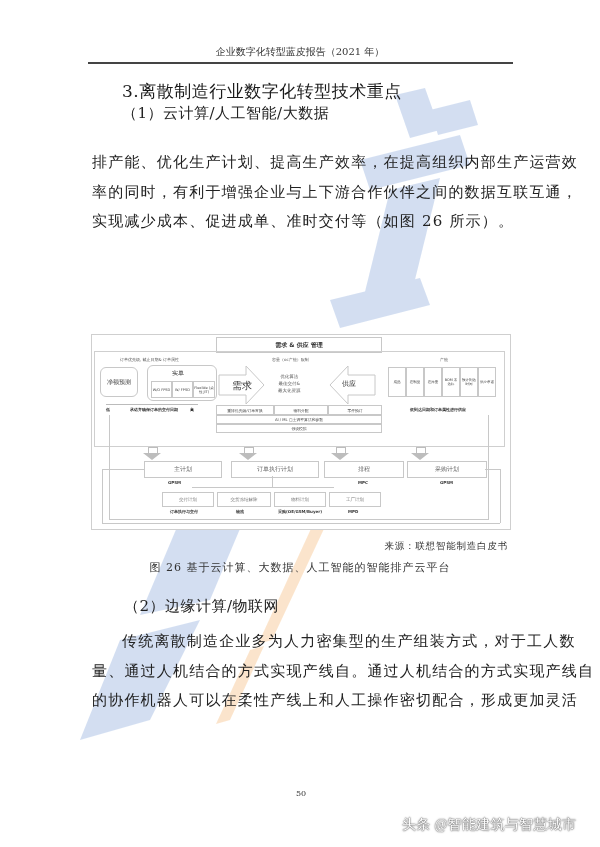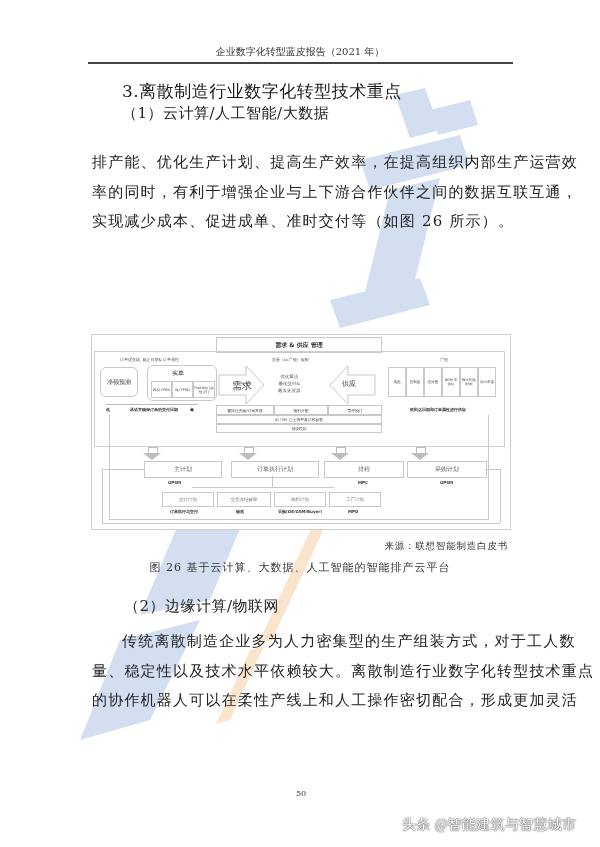--- a/index.html
+++ b/index.html
@@ -177,18 +177,18 @@
   <div class="line-h" style="left:393px; top:134px; width:15px;"></div>
 </div>
 
 <div class="source">来源：联想智能制造白皮书</div>
 <div class="caption">图 26 基于云计算、大数据、人工智能的智能排产云平台</div>
 
 <div class="h4" style="left:124px; top:597px;">（2）边缘计算/物联网</div>
 
 <div class="para" style="top:627px;">
   <span class="line" style="padding-left:30px;">传统离散制造企业多为人力密集型的生产组装方式，对于工人数</span>
-  <span class="line">量、稳定性以及技术水平依赖较大。离散制造行业数字化转型技术重点</span>
+  <span class="line">量、通过人机结合的方式实现产线自。通过人机结合的方式实现产线自</span>
   <span class="line">的协作机器人可以在柔性产线上和人工操作密切配合，形成更加灵活</span>
 </div>
 
 <div class="page-num">50</div>
 <div class="footer-brand">头条 @智能建筑与智慧城市</div>
 
 </body></html>

